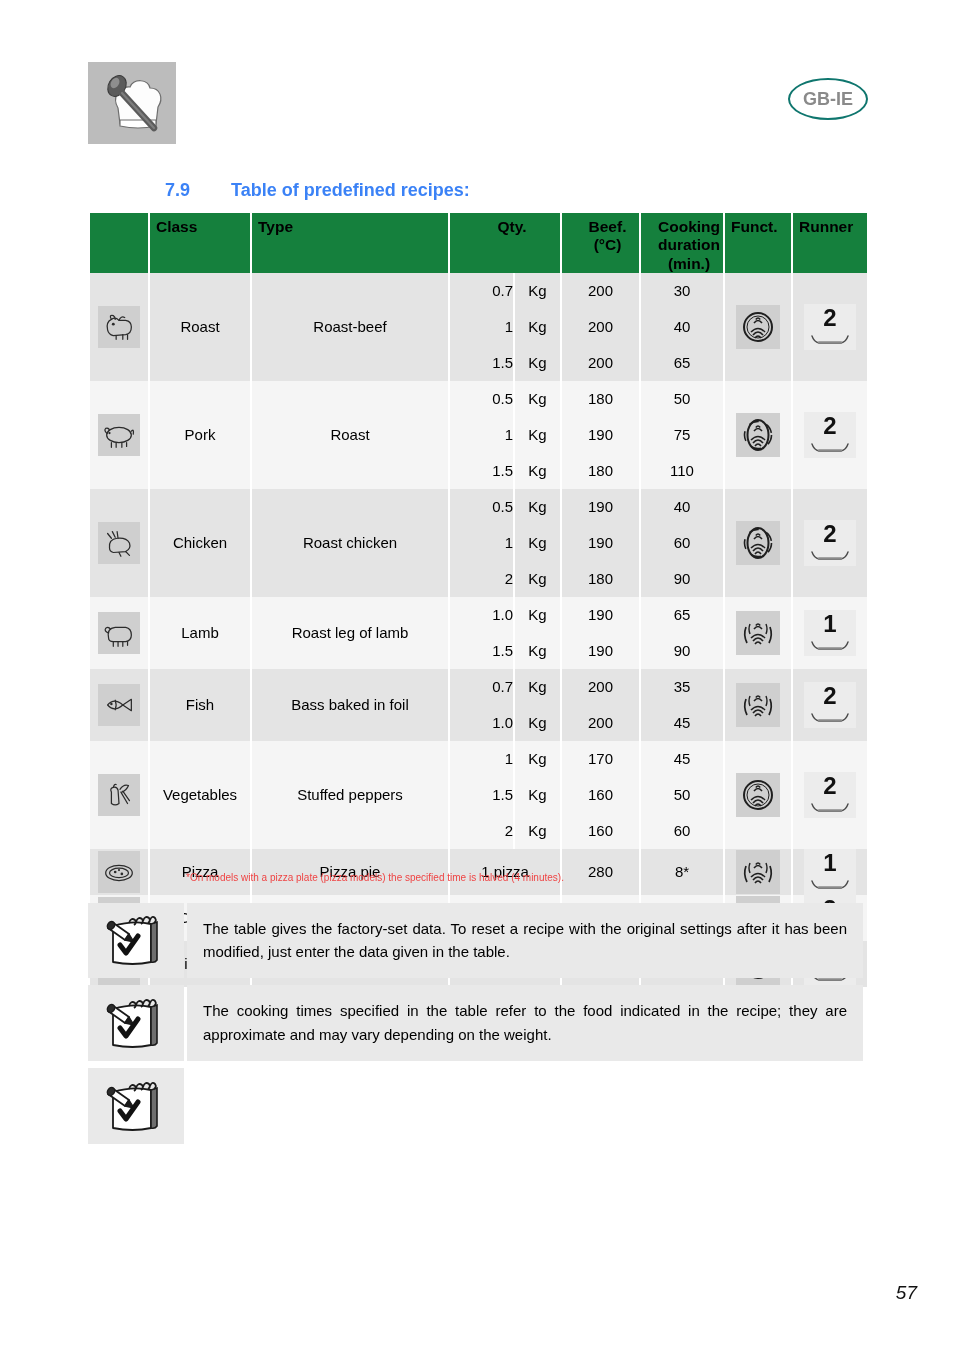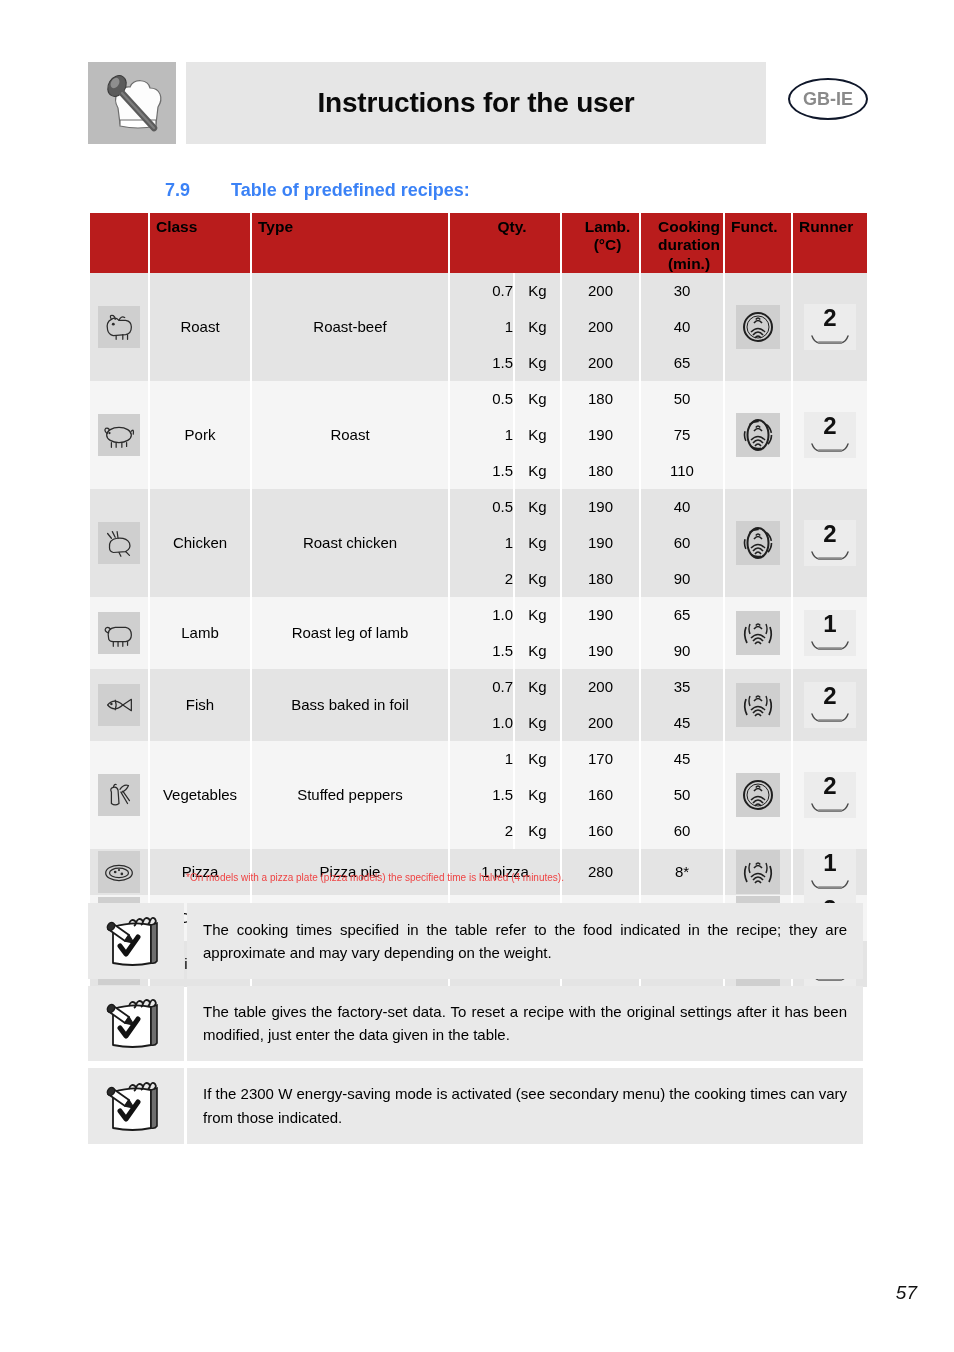--- a/index.html
+++ b/index.html
@@ -43,21 +43,21 @@
   #title-bar .title-text {
     font-size: 28px;
     font-weight: bold;
     letter-spacing: -0.2px;
     color: #0a0a0a;
   }
   #lang-badge {
     position: absolute;
     left: 700px; top: 16px;
     width: 80px; height: 42px;
-    border: 2px solid #0f172a;
+    border: 2px solid #0f766e;
     border-radius: 50%;
     display: flex;
     align-items: center;
     justify-content: center;
     box-sizing: border-box;
   }
   #lang-badge .lang-text {
     font-size: 18px;
     font-weight: bold;
     color: #8a8a8a;
@@ -81,21 +81,21 @@
     position: absolute;
     left: 88px;
     top: 213px;
     width: 775px;
     border-collapse: separate;
     border-spacing: 2px 0;
     table-layout: fixed;
     font-size: 15px;
   }
   #recipe-table th {
-    background: #b91c1c;
+    background: #15803d;
     font-weight: bold;
     font-size: 15.5px;
     vertical-align: top;
     padding: 5px 6px 0 6px;
     text-align: left;
     line-height: 1.18;
   }
   #recipe-table th.ctr { text-align: center; padding-left:16px; padding-right:2px;}
   #recipe-table td {
     vertical-align: middle;
@@ -208,23 +208,20 @@
         <path d="M30 46 C24 36, 30 24, 42 25 C46 16, 60 17, 62 26 C72 26, 76 36, 70 45 L68 62 L32 62 Z" fill="#fdfdfd" stroke="#6e6e6e" stroke-width="1.2"></path>
         <path d="M32 58 L68 58 L68 64 Q50 68, 32 64 Z" fill="#ffffff" stroke="#6e6e6e" stroke-width="1.2"></path>
         <ellipse cx="29" cy="24" rx="8.5" ry="11" transform="rotate(32 29 24)" fill="#5b5b5b" stroke="#3a3a3a" stroke-width="1"></ellipse>
         <ellipse cx="27" cy="21" rx="4" ry="5.5" transform="rotate(32 27 21)" fill="#8e8e8e"></ellipse>
         <path d="M34 31 L66 66" stroke="#5b5b5b" stroke-width="6.5" stroke-linecap="round"></path>
         <path d="M34 31 L66 66" stroke="#7d7d7d" stroke-width="2.2" stroke-linecap="round"></path>
       </g>
     </svg>
   </div>
 
-  <div id="title-bar">
-    <span class="title-text">Instructions for the user</span>
-  </div>
 
   <div id="lang-badge">
     <span class="lang-text">GB-IE</span>
   </div>
 </div>
 
 <div id="section-heading">
   <span class="num">7.9</span><span>Table of predefined recipes:</span>
 </div>
 
@@ -240,21 +237,21 @@
     <col style="width:66px">
     <col style="width:74px">
   </colgroup>
   <thead>
     <tr>
       <th></th>
       <th>Class</th>
       <th>Type</th>
       <th class="ctr" colspan="2">Qty.</th>
       <th class="ctr">
-        <div>Lamb.</div>
+        <div>Beef.</div>
         <div>(°C)</div>
       </th>
       <th class="ctr">
         <div>Cooking</div>
         <div>duration</div>
         <div>(min.)</div>
       </th>
       <th>Funct.</th>
       <th>Runner</th>
     </tr>
@@ -679,20 +676,41 @@
           </svg></span>
           </div>
         </td>
       </tr>
     </tbody>
 </table>
 
 <div id="footnote">*On models with a pizza plate (pizza models) the specified time is halved (4 minutes).</div>
 
 <div id="notes">
+    <div class="note-row n2">
+    <div class="note-icon-cell">
+        <svg width="62" height="56" viewBox="0 0 62 56">
+    <path d="M8 14 L8 50 Q28 54 46 50 L46 12 Q28 8 8 14 Z" fill="#ffffff" stroke="#1a1a1a" stroke-width="1.8" stroke-linejoin="round"></path>
+    <path d="M46 12 L46 50 Q50 51 52 48 L52 10 Z" fill="#6e6e6e" stroke="#1a1a1a" stroke-width="1.6"></path>
+    <g stroke="#1a1a1a" stroke-width="1.8" fill="none">
+      <path d="M24 11 Q26 5 30 8 Q32 11 29 13"></path>
+      <path d="M31 10 Q33 4 37 7 Q39 10 36 12"></path>
+      <path d="M38 9 Q40 3 44 6 Q46 9 43 11"></path>
+      <path d="M45 8 Q47 3 50 6 Q52 9 49 11"></path>
+    </g>
+    <g>
+      <path d="M7 10 L24 22 L20 28 L3 16 Z" fill="#ffffff" stroke="#1a1a1a" stroke-width="1.8" stroke-linejoin="round"></path>
+      <ellipse cx="6" cy="13.5" rx="3.4" ry="4.2" transform="rotate(35 6 13.5)" fill="#2b2b2b" stroke="#1a1a1a" stroke-width="1.4"></ellipse>
+      <path d="M24 22 L20 28 L29 30 Z" fill="#1a1a1a" stroke="#1a1a1a" stroke-width="1.4" stroke-linejoin="round"></path>
+    </g>
+    <path d="M15 33 L21 41 L33 24" stroke="#111111" stroke-width="5" fill="none" stroke-linecap="round" stroke-linejoin="round"></path>
+  </svg>
+      </div>
+    <div class="note-text-cell">The table gives the factory-set data. To reset a recipe with the original settings after it has been modified, just enter the data given in the table.</div>
+    </div>
     <div class="note-row n1">
     <div class="note-icon-cell">
         <svg width="62" height="56" viewBox="0 0 62 56">
     <path d="M8 14 L8 50 Q28 54 46 50 L46 12 Q28 8 8 14 Z" fill="#ffffff" stroke="#1a1a1a" stroke-width="1.8" stroke-linejoin="round"></path>
     <path d="M46 12 L46 50 Q50 51 52 48 L52 10 Z" fill="#6e6e6e" stroke="#1a1a1a" stroke-width="1.6"></path>
     <g stroke="#1a1a1a" stroke-width="1.8" fill="none">
       <path d="M24 11 Q26 5 30 8 Q32 11 29 13"></path>
       <path d="M31 10 Q33 4 37 7 Q39 10 36 12"></path>
       <path d="M38 9 Q40 3 44 6 Q46 9 43 11"></path>
       <path d="M45 8 Q47 3 50 6 Q52 9 49 11"></path>
@@ -700,57 +718,35 @@
     <g>
       <path d="M7 10 L24 22 L20 28 L3 16 Z" fill="#ffffff" stroke="#1a1a1a" stroke-width="1.8" stroke-linejoin="round"></path>
       <ellipse cx="6" cy="13.5" rx="3.4" ry="4.2" transform="rotate(35 6 13.5)" fill="#2b2b2b" stroke="#1a1a1a" stroke-width="1.4"></ellipse>
       <path d="M24 22 L20 28 L29 30 Z" fill="#1a1a1a" stroke="#1a1a1a" stroke-width="1.4" stroke-linejoin="round"></path>
     </g>
     <path d="M15 33 L21 41 L33 24" stroke="#111111" stroke-width="5" fill="none" stroke-linecap="round" stroke-linejoin="round"></path>
   </svg>
       </div>
     <div class="note-text-cell">The cooking times specified in the table refer to the food indicated in the recipe; they are approximate and may vary depending on the weight.</div>
     </div>
-    <div class="note-row n2">
-    <div class="note-icon-cell">
-        <svg width="62" height="56" viewBox="0 0 62 56">
-    <path d="M8 14 L8 50 Q28 54 46 50 L46 12 Q28 8 8 14 Z" fill="#ffffff" stroke="#1a1a1a" stroke-width="1.8" stroke-linejoin="round"></path>
-    <path d="M46 12 L46 50 Q50 51 52 48 L52 10 Z" fill="#6e6e6e" stroke="#1a1a1a" stroke-width="1.6"></path>
-    <g stroke="#1a1a1a" stroke-width="1.8" fill="none">
-      <path d="M24 11 Q26 5 30 8 Q32 11 29 13"></path>
-      <path d="M31 10 Q33 4 37 7 Q39 10 36 12"></path>
-      <path d="M38 9 Q40 3 44 6 Q46 9 43 11"></path>
-      <path d="M45 8 Q47 3 50 6 Q52 9 49 11"></path>
-    </g>
-    <g>
-      <path d="M7 10 L24 22 L20 28 L3 16 Z" fill="#ffffff" stroke="#1a1a1a" stroke-width="1.8" stroke-linejoin="round"></path>
-      <ellipse cx="6" cy="13.5" rx="3.4" ry="4.2" transform="rotate(35 6 13.5)" fill="#2b2b2b" stroke="#1a1a1a" stroke-width="1.4"></ellipse>
-      <path d="M24 22 L20 28 L29 30 Z" fill="#1a1a1a" stroke="#1a1a1a" stroke-width="1.4" stroke-linejoin="round"></path>
-    </g>
-    <path d="M15 33 L21 41 L33 24" stroke="#111111" stroke-width="5" fill="none" stroke-linecap="round" stroke-linejoin="round"></path>
-  </svg>
-      </div>
-    <div class="note-text-cell">The table gives the factory-set data. To reset a recipe with the original settings after it has been modified, just enter the data given in the table.</div>
-    </div>
     <div class="note-row n3">
     <div class="note-icon-cell">
         <svg width="62" height="56" viewBox="0 0 62 56">
     <path d="M8 14 L8 50 Q28 54 46 50 L46 12 Q28 8 8 14 Z" fill="#ffffff" stroke="#1a1a1a" stroke-width="1.8" stroke-linejoin="round"></path>
     <path d="M46 12 L46 50 Q50 51 52 48 L52 10 Z" fill="#6e6e6e" stroke="#1a1a1a" stroke-width="1.6"></path>
     <g stroke="#1a1a1a" stroke-width="1.8" fill="none">
       <path d="M24 11 Q26 5 30 8 Q32 11 29 13"></path>
       <path d="M31 10 Q33 4 37 7 Q39 10 36 12"></path>
       <path d="M38 9 Q40 3 44 6 Q46 9 43 11"></path>
       <path d="M45 8 Q47 3 50 6 Q52 9 49 11"></path>
     </g>
     <g>
       <path d="M7 10 L24 22 L20 28 L3 16 Z" fill="#ffffff" stroke="#1a1a1a" stroke-width="1.8" stroke-linejoin="round"></path>
       <ellipse cx="6" cy="13.5" rx="3.4" ry="4.2" transform="rotate(35 6 13.5)" fill="#2b2b2b" stroke="#1a1a1a" stroke-width="1.4"></ellipse>
       <path d="M24 22 L20 28 L29 30 Z" fill="#1a1a1a" stroke="#1a1a1a" stroke-width="1.4" stroke-linejoin="round"></path>
     </g>
     <path d="M15 33 L21 41 L33 24" stroke="#111111" stroke-width="5" fill="none" stroke-linecap="round" stroke-linejoin="round"></path>
   </svg>
       </div>
-    <div class="note-text-cell">If the 2300 W energy-saving mode is activated (see secondary menu) the cooking times can vary from those indicated.</div>
     </div>
   </div>
 
 <div id="page-number">57</div>
 
 </body></html>

